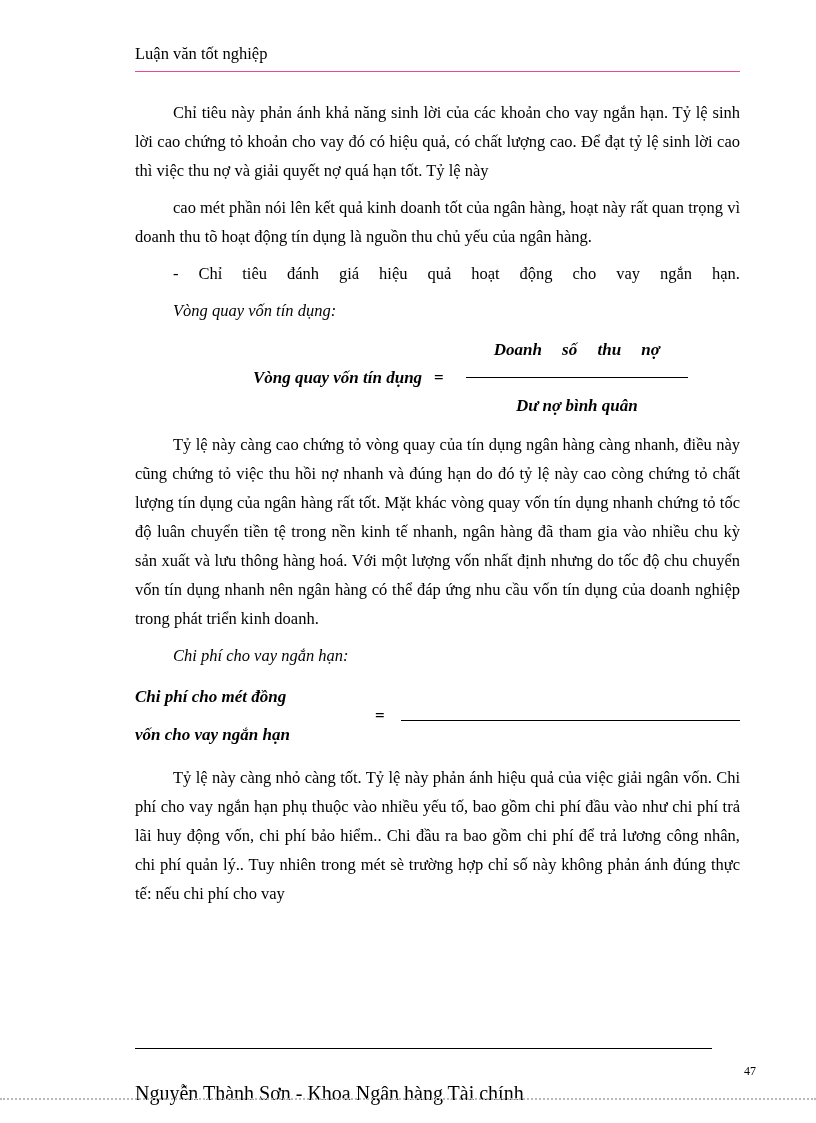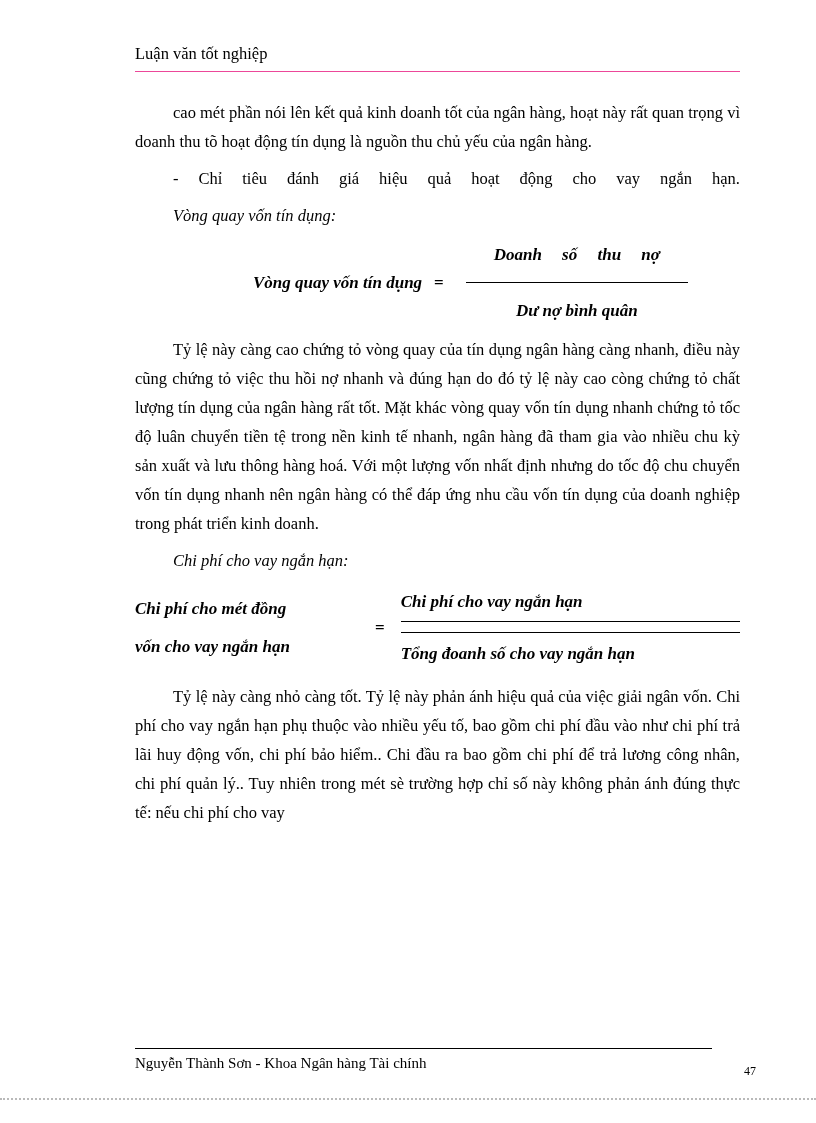--- a/index.html
+++ b/index.html
@@ -69,22 +69,22 @@
   .footer-rule {
     position: absolute;
     left: 135px;
     width: 577px;
     top: 1048px;
     border-top: 1px solid #000;
   }
   .footer-author {
     position: absolute;
     left: 135px;
-    top: 1055px;
-    font-size: 15px;
+    top: 1082px;
+    font-size: 20px;
   }
   .footer-page {
     position: absolute;
     left: 744px;
     top: 1046px;
     font-size: 12px;
     margin-top: 18px;
   }
   .page-break-dots {
     position: absolute;
@@ -98,20 +98,21 @@
 <body>
 
 <div class="page">
 
   <div class="header">
     <span>Luận văn tốt nghiệp</span>
   </div>
 
   <div class="content">
 
+    <p class="para">Chỉ tiêu này phản ánh khả năng sinh lời của các khoản cho vay ngắn hạn. Tỷ lệ sinh lời cao chứng tỏ khoản cho vay đó có hiệu quả, có chất lượng cao. Để đạt tỷ lệ sinh lời cao thì việc thu nợ và giải quyết nợ quá hạn tốt. Tỷ lệ này</p>
 
     <p class="para">cao mét phần nói lên kết quả kinh doanh tốt của ngân hàng, hoạt này rất quan trọng vì doanh thu tõ hoạt động tín dụng là nguồn thu chủ yếu của ngân hàng.</p>
 
     <p class="para stretch">- Chỉ tiêu đánh giá hiệu quả hoạt động cho vay ngắn hạn.</p>
 
     <p class="para italic">Vòng quay vốn tín dụng:</p>
 
     <div class="formula1">
       <span class="bi">Vòng quay vốn tín dụng</span>
       <span class="f1-eq">=</span>
@@ -126,23 +127,21 @@
 
     <p class="para italic" style="">Chi phí cho vay ngắn hạn:</p>
 
     <div class="formula2">
       <div class="f2-left">
         <div class="bi">Chi phí cho mét đồng</div>
         <div class="bi l2">vốn cho vay ngắn hạn</div>
       </div>
       <span class="f2-eq">=</span>
       <div class="f2-frac">
-        <div class="f2-num bi">Chi phí cho vay ngắn hạn</div>
         <div class="f2-bar"></div>
-        <div class="f2-den bi">Tổng đoanh số cho vay ngắn hạn</div>
       </div>
     </div>
 
     <p class="para">Tỷ lệ này càng nhỏ càng tốt. Tỷ lệ này phản ánh hiệu quả của việc giải ngân vốn. Chi phí cho vay ngắn hạn phụ thuộc vào nhiều yếu tố, bao gồm chi phí đầu vào như chi phí trả lãi huy động vốn, chi phí bảo hiểm.. Chi đầu ra bao gồm chi phí để trả lương công nhân, chi phí quản lý.. Tuy nhiên trong mét sè trường hợp chỉ số này không phản ánh đúng thực tế: nếu chi phí cho vay</p>
 
   </div>
 
   <div class="footer-rule"></div>
   <div class="footer-author">Nguyễn Thành Sơn - Khoa Ngân hàng Tài chính</div>
   <div class="footer-page">47</div>

